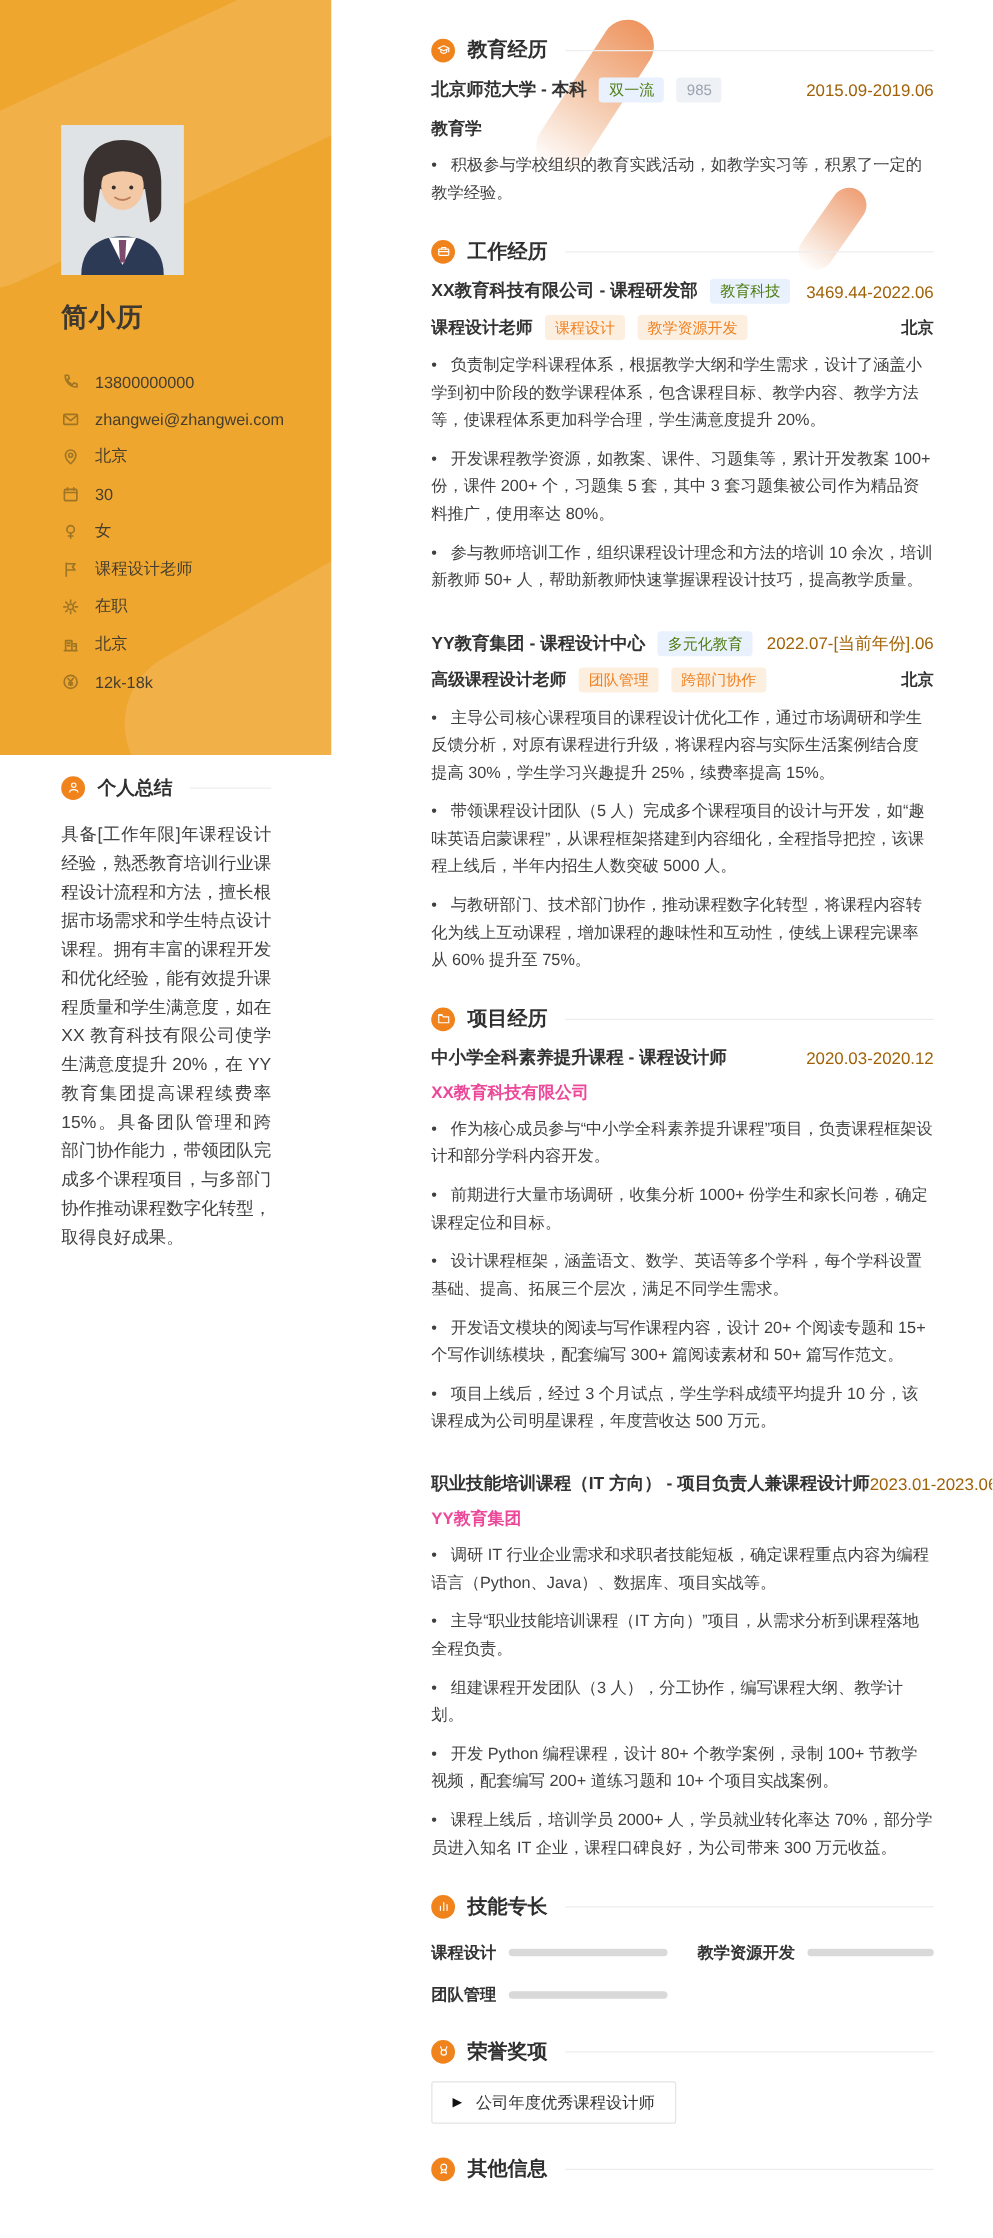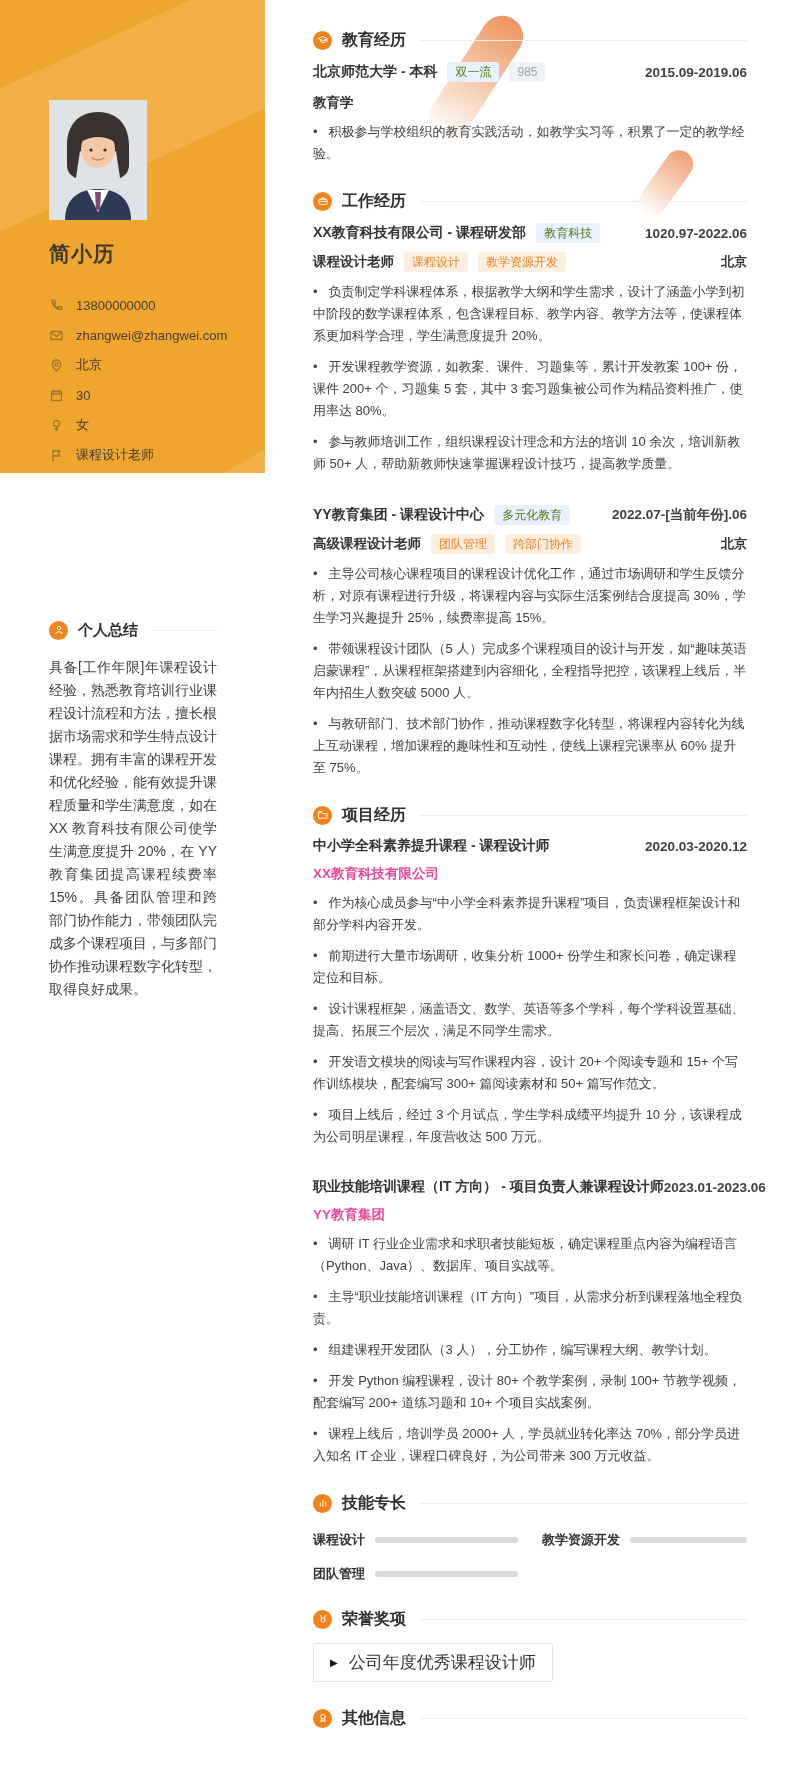--- a/index.html
+++ b/index.html
@@ -8,21 +8,21 @@
   .page { position:relative; width:794px; height:1790px; background:#fff; overflow:hidden; }
 
   
   .deco { position:absolute; border-radius:22px; z-index:0; }
   .stripe-a { left:455px; top:8px; width:42px; height:138px; transform:rotate(33deg);
     background:linear-gradient(to bottom,#ee9560 0%,#f5cdb2 55%,rgba(252,240,232,0.05) 100%); }
   .stripe-b { left:652px; top:146px; width:28px; height:74px; transform:rotate(35deg);
     background:linear-gradient(to bottom,#efa077 0%,#f7d9c6 60%,rgba(252,240,232,0.05) 100%); }
 
   
-  .sidebar { position:absolute; left:0; top:0; width:265px; height:473px; background:#efa62f; overflow:hidden; z-index:1; }
+  .sidebar { position:absolute; left:0; top:0; width:265px; height:604px; background:#efa62f; overflow:hidden; z-index:1; }
   .side-stripe { position:absolute; background:rgba(255,255,255,0.12); border-radius:60px; }
   .s1 { width:460px; height:130px; left:-90px; top:30px; transform:rotate(-25deg); }
   .s2 { width:340px; height:180px; left:100px; top:460px; transform:rotate(-30deg); }
   .side-inner { position:absolute; left:49px; top:100px; width:180px; }
   .photo { width:98px; height:120px; background:#dfe3e6; overflow:hidden; }
   .name { margin-top:20px; font-size:21px; font-weight:700; color:#3d3830; letter-spacing:1px; }
   .contact { list-style:none; margin-top:22px; }
   .contact li { display:flex; align-items:center; height:30px; font-size:13px; color:#463e2c; }
   .cicon { width:14px; height:14px; margin-right:13px; display:inline-flex; align-items:center; justify-content:center; opacity:0.55; }
   .cicon svg { width:13px; height:13px; stroke:#5d4c1d; fill:none; stroke-width:1.3; stroke-linecap:round; stroke-linejoin:round; }
@@ -34,48 +34,48 @@
   .sec-title { font-size:16px; font-weight:700; color:#2f2f2f; margin-left:10px; white-space:nowrap; }
   .rule { flex:1; height:1px; background:#ededed; margin-left:14px; }
 
   
   .summary { position:absolute; left:49px; top:620px; width:168px; z-index:1; }
   .summary .sec-title { font-size:15px; }
   .summary-text { margin-top:16px; font-size:14px; line-height:23px; color:#3f3f3f; text-align:justify; }
 
   
   .main { position:absolute; left:313px; top:0; width:434px; padding-top:30px; z-index:1; }
-  .section { position:relative; }
+  .section { position:relative;margin-left:32px; }
   .section + .section { margin-top:26px; }
   .entry { margin-top:12px; }
   .entry + .entry { margin-top:30px; }
   .entry-head { display:flex; align-items:center; }
   .entry-title { font-size:14px; font-weight:700; color:#333; white-space:nowrap; }
-  .date { margin-left:auto; font-size:13.5px; font-weight:700; color:#404040; white-space:nowrap; }
+  .date { margin-left:auto; font-size:13.5px; font-weight:400; color:#a16207; white-space:nowrap; }
   .sub-head { display:flex; align-items:center; margin-top:9px; }
   .role { font-size:13.5px; font-weight:700; color:#333; white-space:nowrap; }
   .loc { margin-left:auto; font-size:13px; font-weight:700; color:#333; }
   .tag { font-size:12px; line-height:18px; padding:1px 8px; border-radius:3px; margin-left:10px; white-space:nowrap; }
   .tag-blue { color:#4d7c0f; background:#e9f1fe; }
   .tag-gray { color:#9aa3ad; background:#eef1f5; }
   .tag-orange { color:#ef8123; background:#fcefdf; }
   .major { margin-top:12px; font-size:13.5px; font-weight:700; color:#333; }
   .company { margin-top:10px; font-size:13.5px; font-weight:700; color:#ec4899; }
   .bullet { margin-top:9px; font-size:13px; line-height:22px; color:#404040; }
   .bullet::before { content:"•"; margin-right:11px; color:#404040; }
 
   
   .skill-grid { display:grid; grid-template-columns:1fr 1fr; column-gap:24px; row-gap:16px; margin-top:18px; }
   .skill { display:flex; align-items:center; }
   .skill-name { font-size:13px; font-weight:700; color:#333; margin-right:10px; white-space:nowrap; }
   .bar { flex:1; height:6px; background:#d9d9d9; border-radius:3px; overflow:hidden; }
   .bar-fill { height:100%; background:#f07a14; border-radius:3px; }
 
   
-  .honor-box { display:inline-flex; align-items:center; margin-top:14px; border:1.5px solid #e4e4e4; border-radius:2px; padding:7px 16px; font-size:17px; color:#333; background:#fff; }
+  .honor-box { display:inline-flex; align-items:center; margin-top:14px; border:1.5px solid #e4e4e4; border-radius:2px; padding:7px 16px; font-size:13px; color:#333; background:#fff; }
   .honor-box::before { content:"▶"; font-size:10px; color:#111; margin-right:11px; }
 </style>
 </head>
 <body>
 
 <div class="page">
 
   <div class="deco stripe-a"></div>
   <div class="deco stripe-b"></div>
 
@@ -229,21 +229,21 @@
             </svg>
         </span>
         <h2 class="sec-title">工作经历</h2>
         <span class="rule"></span>
       </div>
 
       <div class="entry">
         <div class="entry-head">
           <span class="entry-title">XX教育科技有限公司 - 课程研发部</span>
           <span class="tag tag-blue">教育科技</span>
-          <span class="date">1020.97-2022.06</span>
+          <span class="date">3469.44-2022.06</span>
         </div>
         <div class="sub-head">
           <span class="role">课程设计老师</span>
           <span class="tag tag-orange">课程设计</span>
           <span class="tag tag-orange">教学资源开发</span>
           <span class="loc">北京</span>
         </div>
         <p class="bullet">负责制定学科课程体系，根据教学大纲和学生需求，设计了涵盖小学到初中阶段的数学课程体系，包含课程目标、教学内容、教学方法等，使课程体系更加科学合理，学生满意度提升 20%。</p>
         <p class="bullet">开发课程教学资源，如教案、课件、习题集等，累计开发教案 100+ 份，课件 200+ 个，习题集 5 套，其中 3 套习题集被公司作为精品资料推广，使用率达 80%。</p>
         <p class="bullet">参与教师培训工作，组织课程设计理念和方法的培训 10 余次，培训新教师 50+ 人，帮助新教师快速掌握课程设计技巧，提高教学质量。</p>

